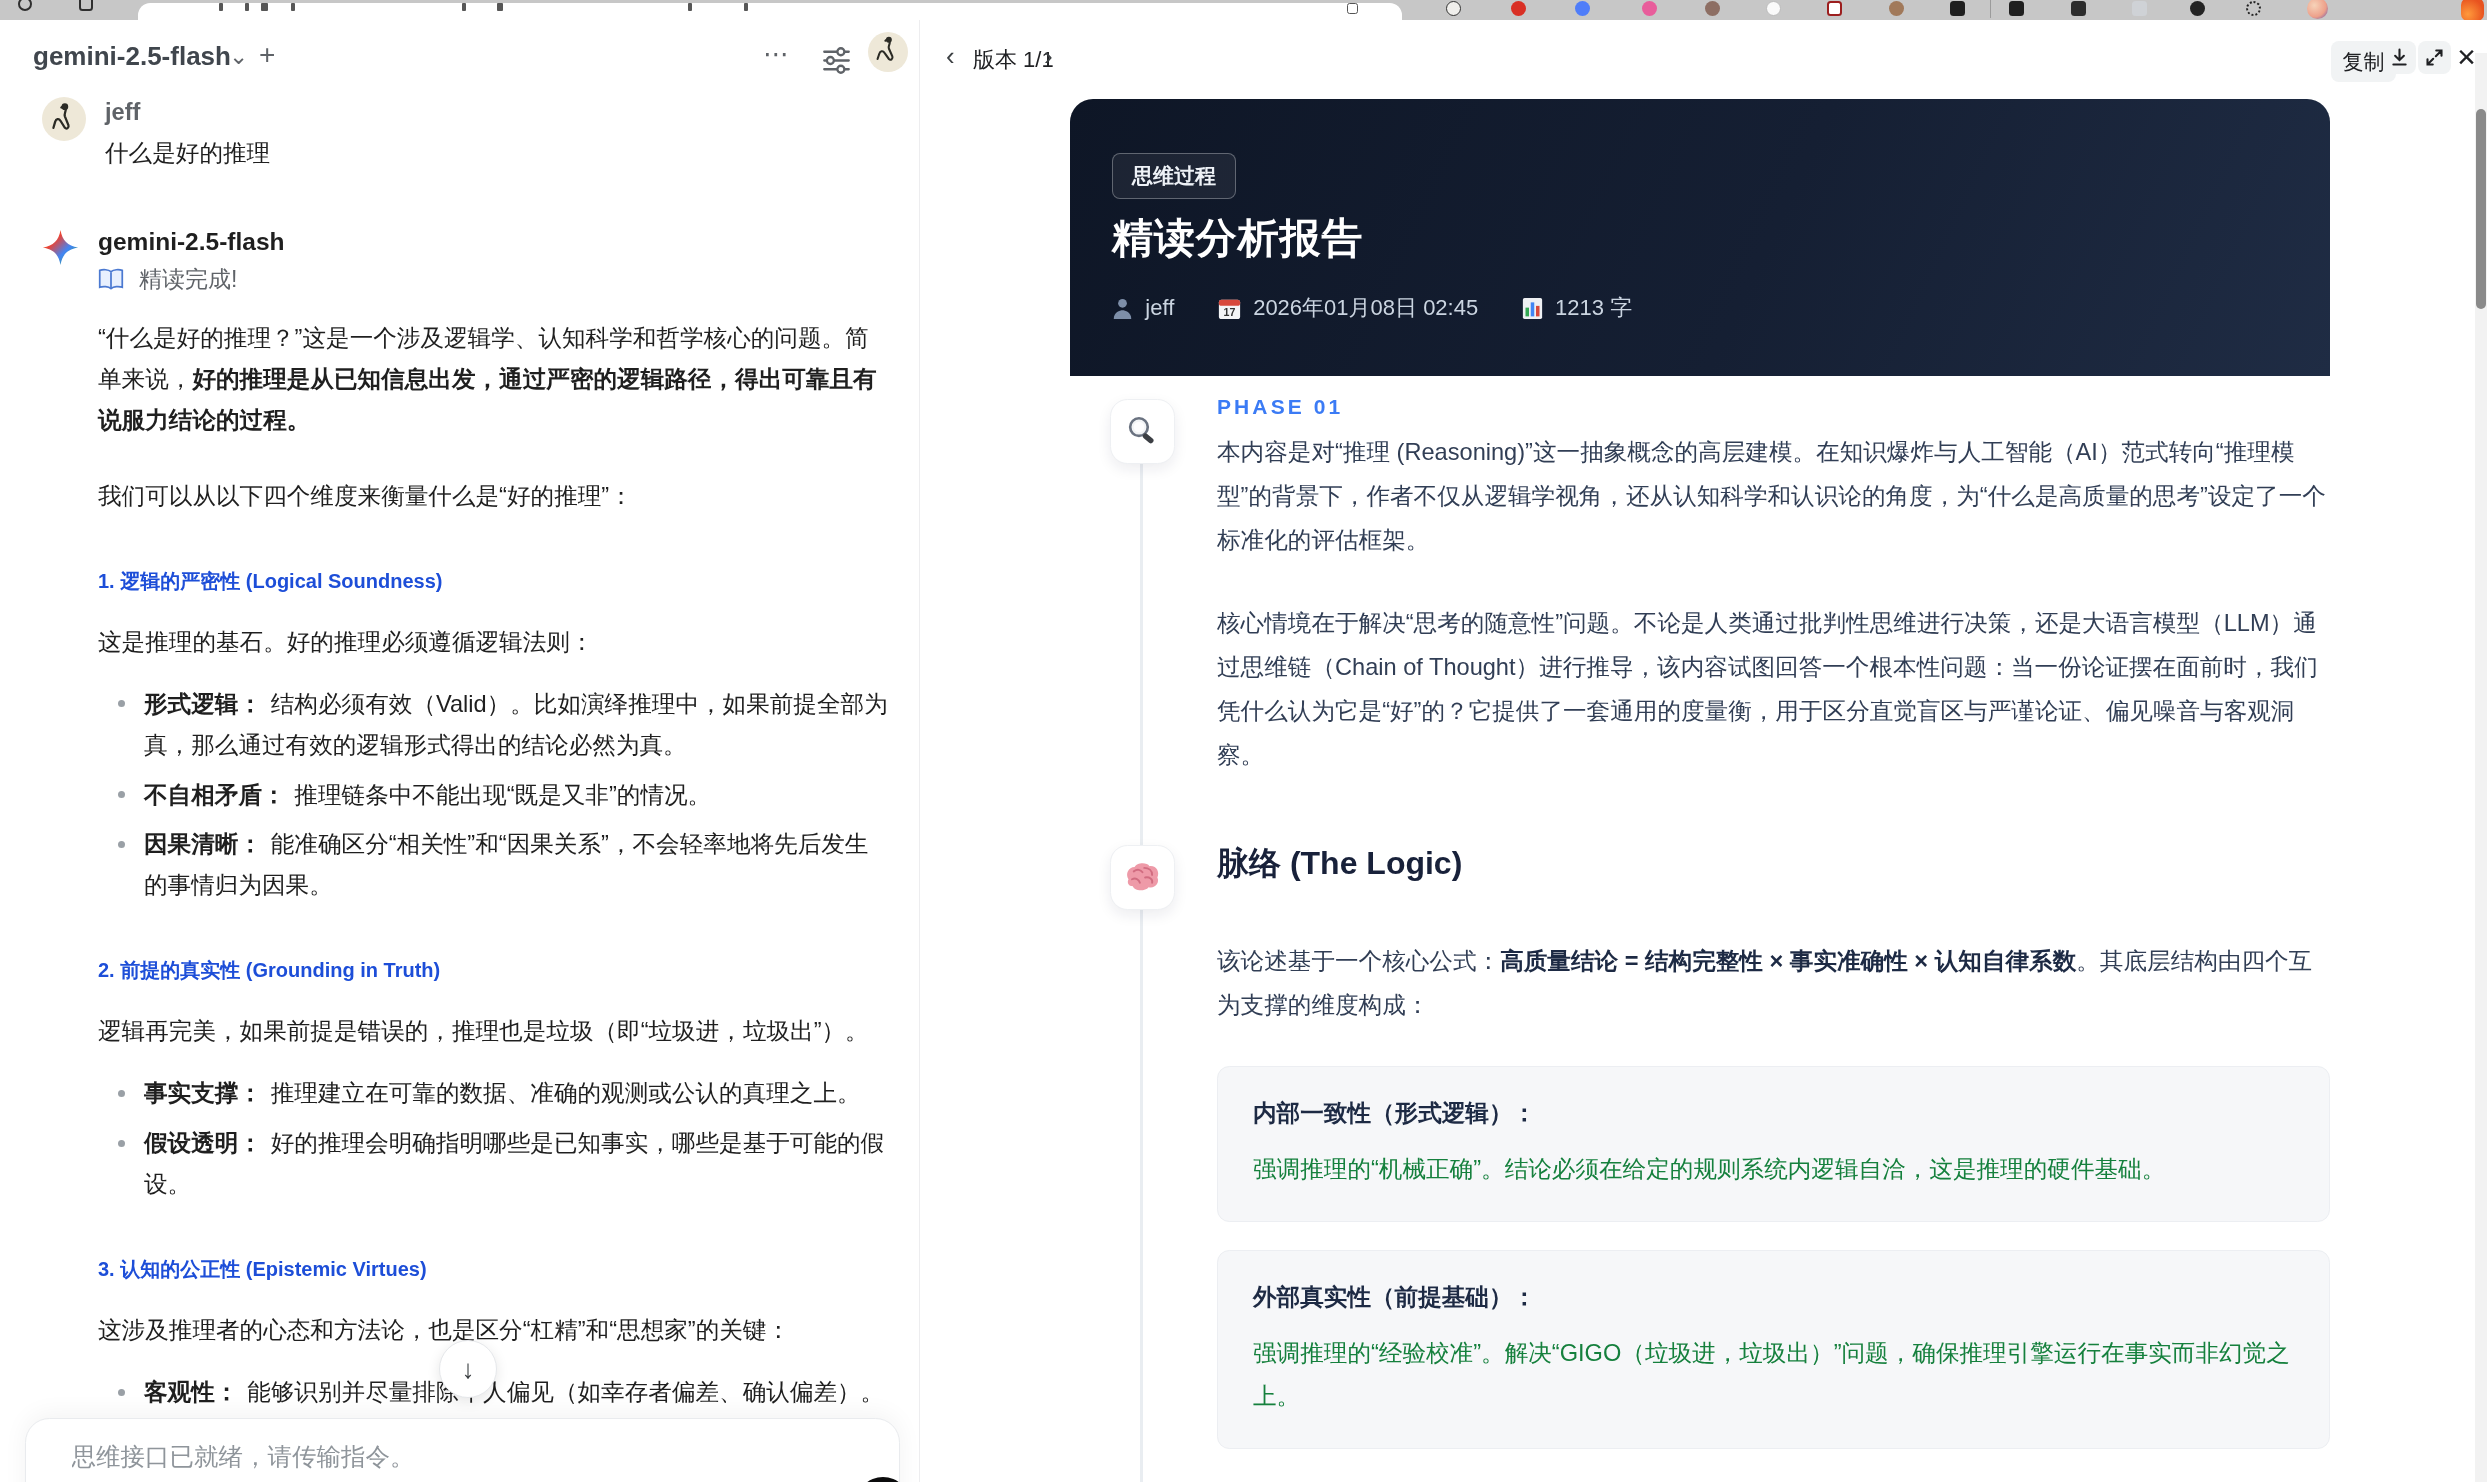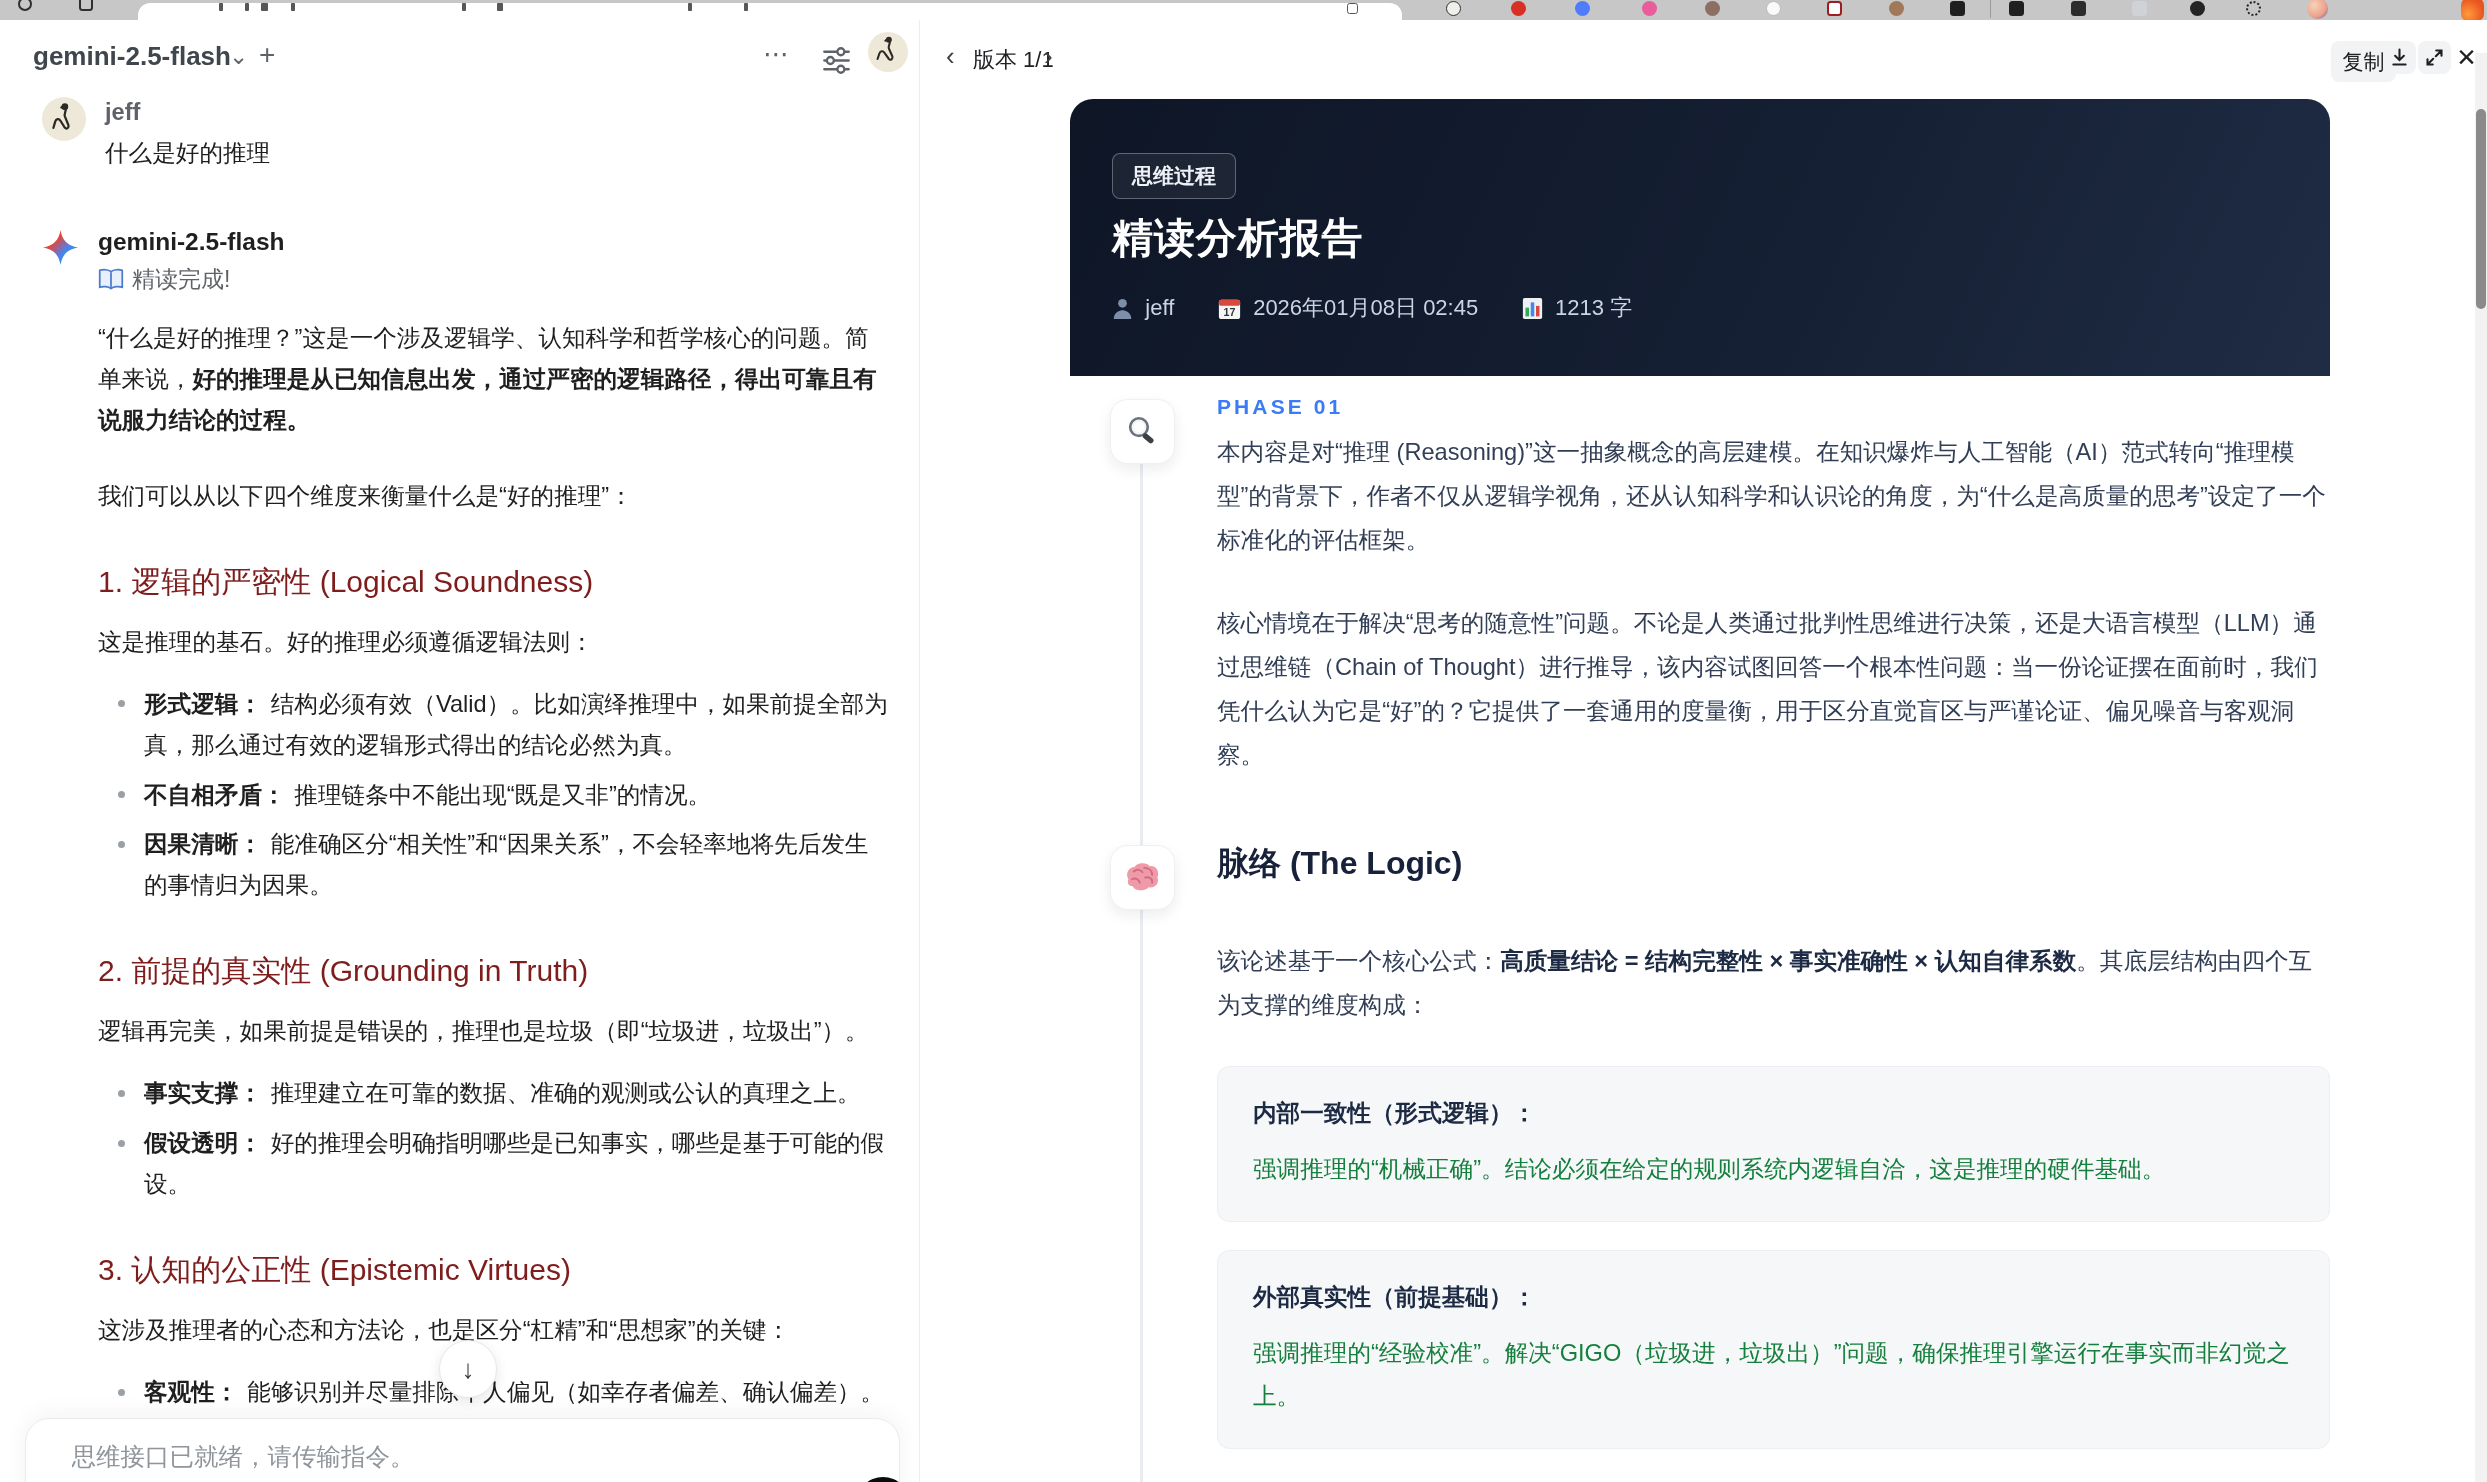--- a/index.html
+++ b/index.html
@@ -34,24 +34,24 @@
   
   .chat{position:absolute;left:42px;top:77px;width:856px;height:1385px;overflow:hidden;}
   .msg{display:flex;}
   .msg .avatar{width:44px;height:44px;border-radius:50%;background:#eee8d8;flex:0 0 44px;overflow:hidden;}
   .msg .mcol{margin-left:19px;width:793px;}
   .uname{font-size:23.6px;font-weight:600;color:#5f6368;line-height:30px;}
   .utext{font-size:23.6px;color:#1f1f1f;margin-top:8.8px;line-height:35px;}
   .msg-bot{margin-top:56px;}
   .bot-icon{width:37px;height:37px;flex:0 0 37px;margin-top:1.8px;}
   .bname{font-size:24.5px;font-weight:700;color:#1f1f1f;line-height:30px;}
-  .bstatus{display:flex;align-items:center;gap:8px;font-size:23px;color:#5f6368;margin-top:7px;}
+  .bstatus{display:flex;align-items:center;gap:15px;font-size:23px;color:#5f6368;margin-top:7px;}
   .md{margin-top:23px;font-size:23.6px;line-height:41px;color:#1f1f1f;}
   .md p{margin:0 0 35px 0;}
-  .md h3{font-size:30px;line-height:35px;font-weight:400;color:#7f1d1d;margin:47px 0 23px 0;}
+  .md h3{font-size:20px;line-height:35px;font-weight:700;color:#1d4ed8;margin:47px 0 23px 0;}
   .md ul{list-style:none;margin:0 0 24.5px 0;padding:0 0 0 46px;}
   .md li{position:relative;margin:8.8px 0;}
   .md li::before{content:"";position:absolute;left:-26px;top:16.6px;width:7px;height:7px;border-radius:50%;background:#9aa0a6;}
   .md b{font-weight:700;}
   .term{font-weight:700;margin-right:8.8px;}
 
   
   .scrollbtn{position:absolute;left:439px;top:1320px;width:56px;height:56px;border-radius:50%;background:#fff;
     border:0.9px solid #e6e8eb;box-shadow:0 3.5px 12.3px rgba(0,0,0,.10);display:flex;align-items:center;justify-content:center;
     font-size:26px;color:#3c4043;}

